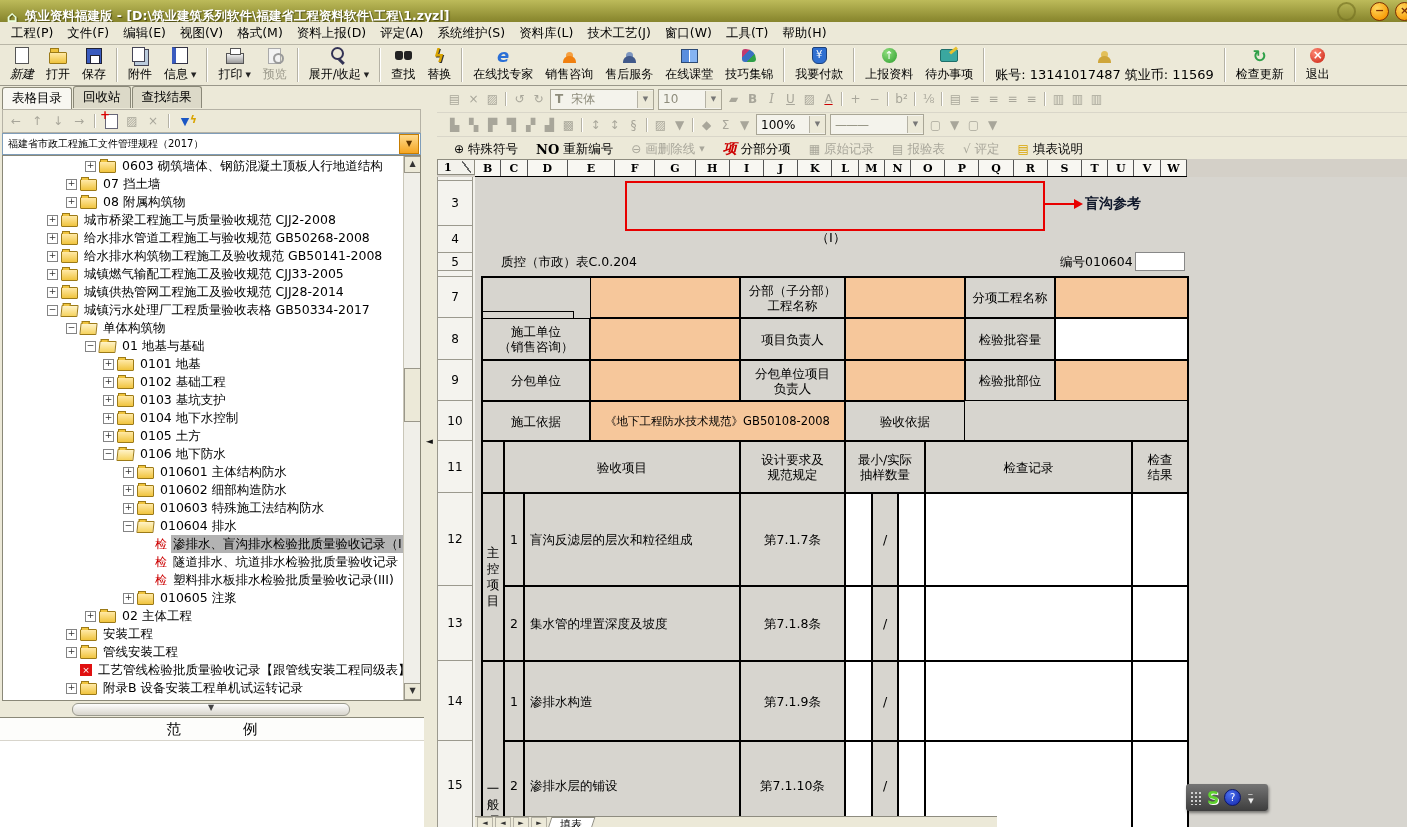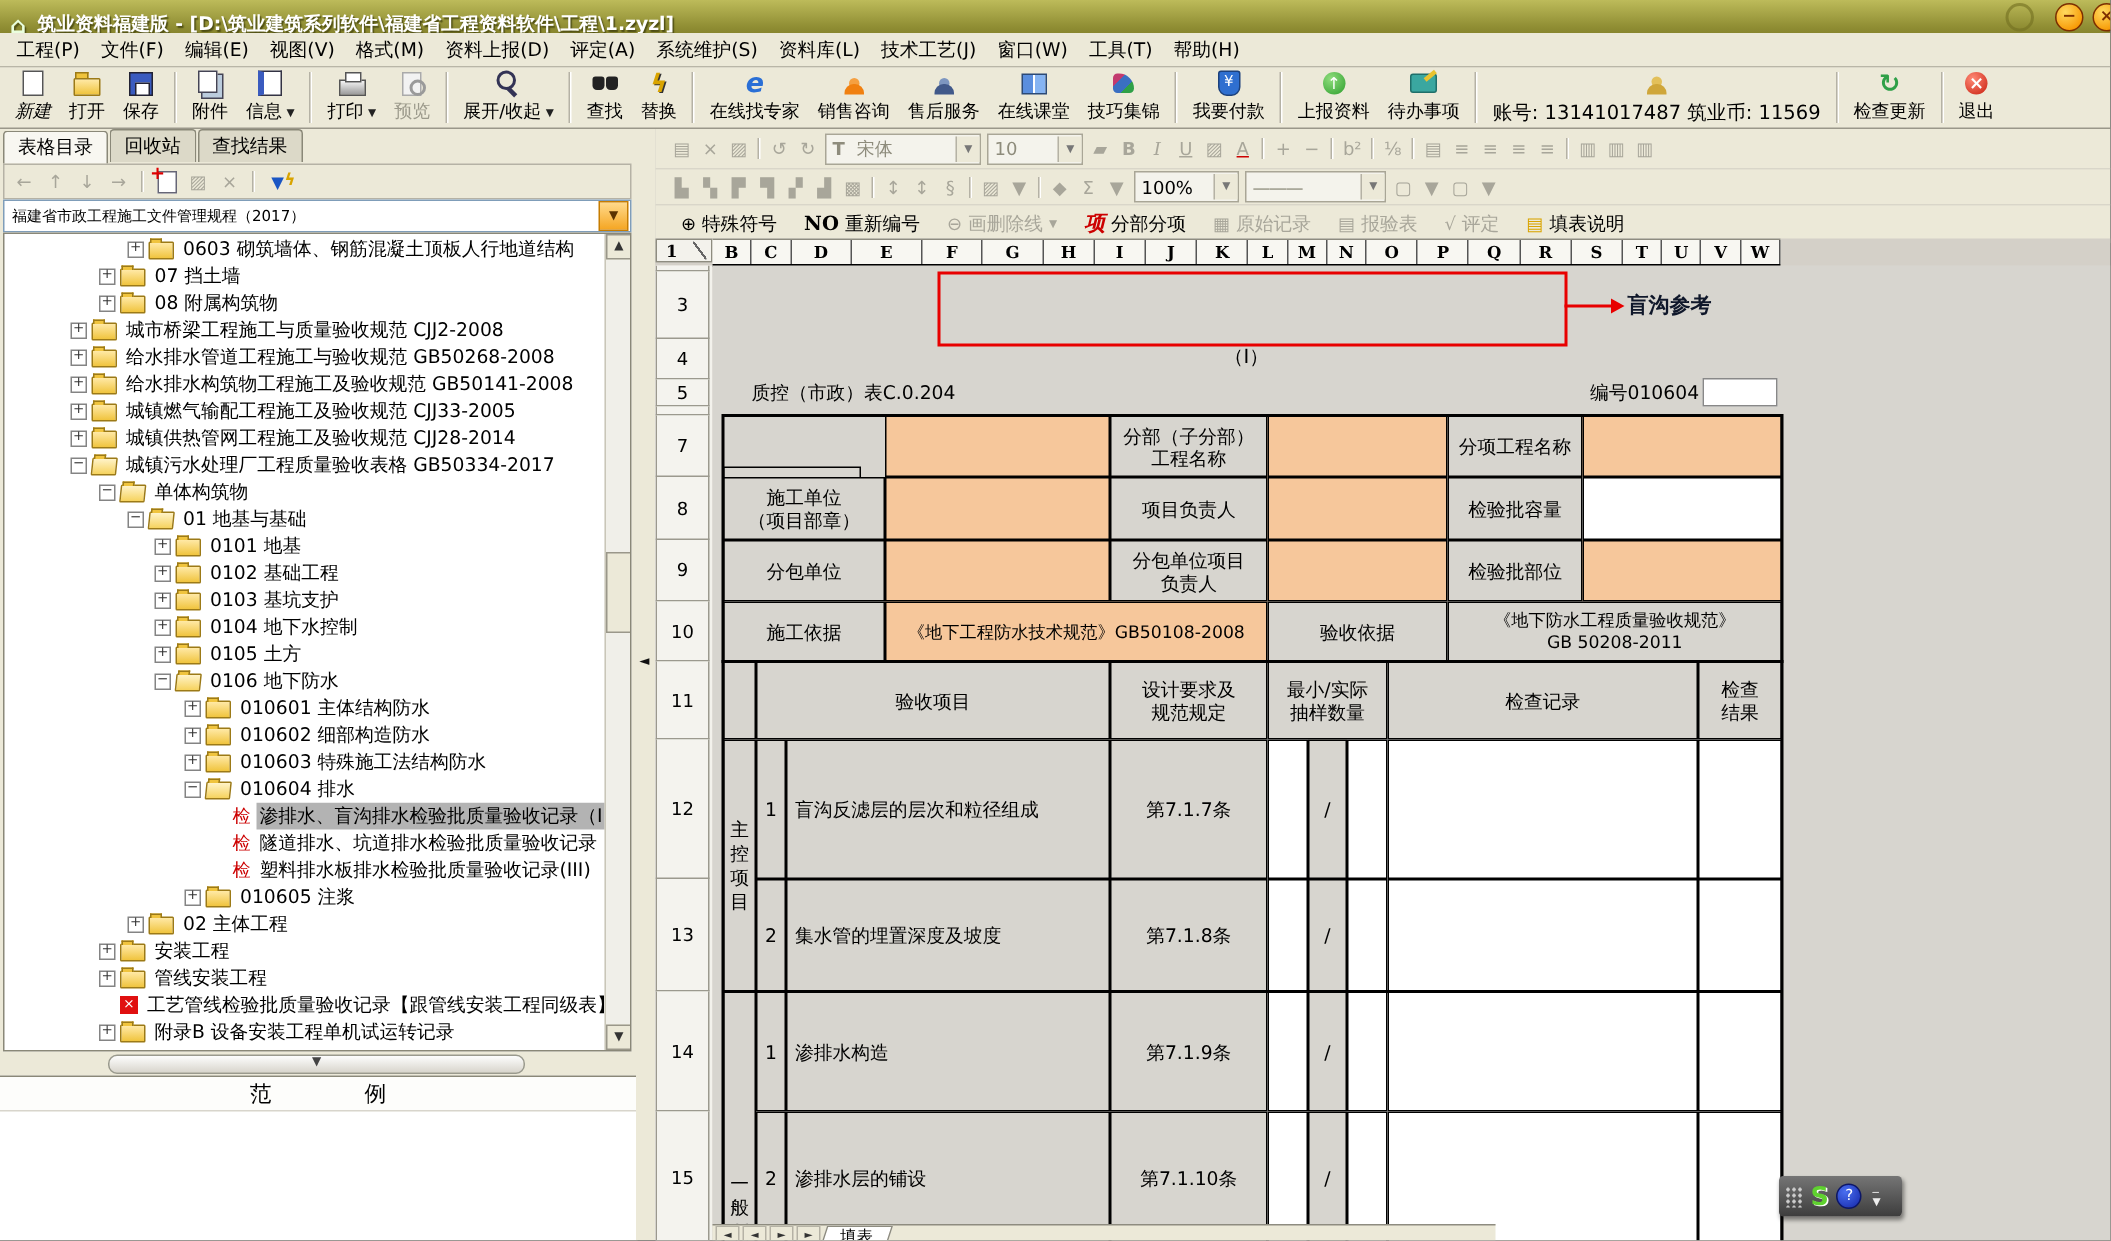--- a/index.html
+++ b/index.html
@@ -909,40 +909,38 @@
         <div class="cell" style="left:7px;top:100px;width:92px;height:41px;margin-top:34px;">单位（子单位）
 工程名称</div>
         <div class="cell or" style="left:115px;top:100px;width:150px;height:41px;"></div>
         <div class="cell" style="left:265px;top:100px;width:105px;height:41px;">分部（子分部）
 工程名称</div>
         <div class="cell or" style="left:370px;top:100px;width:120px;height:41px;"></div>
         <div class="cell" style="left:490px;top:100px;width:90px;height:41px;">分项工程名称</div>
         <div class="cell or" style="left:580px;top:100px;width:133px;height:41px;"></div>
 
         <div class="cell" style="left:7px;top:141px;width:108px;height:42px;">施工单位
-（项目部章）</div>
+（销售咨询）</div>
         <div class="cell or" style="left:115px;top:141px;width:150px;height:42px;"></div>
         <div class="cell" style="left:265px;top:141px;width:105px;height:42px;">项目负责人</div>
         <div class="cell or" style="left:370px;top:141px;width:120px;height:42px;"></div>
         <div class="cell" style="left:490px;top:141px;width:90px;height:42px;">检验批容量</div>
         <div class="cell wh" style="left:580px;top:141px;width:133px;height:42px;"></div>
 
         <div class="cell" style="left:7px;top:183px;width:108px;height:41px;">分包单位</div>
         <div class="cell or" style="left:115px;top:183px;width:150px;height:41px;"></div>
         <div class="cell" style="left:265px;top:183px;width:105px;height:41px;">分包单位项目
 负责人</div>
         <div class="cell or" style="left:370px;top:183px;width:120px;height:41px;"></div>
         <div class="cell" style="left:490px;top:183px;width:90px;height:41px;">检验批部位</div>
         <div class="cell or" style="left:580px;top:183px;width:133px;height:41px;"></div>
 
         <div class="cell" style="left:7px;top:224px;width:108px;height:40px;">施工依据</div>
         <div class="cell or sm" style="left:115px;top:224px;width:255px;height:40px;">《地下工程防水技术规范》GB50108-2008</div>
         <div class="cell" style="left:370px;top:224px;width:120px;height:40px;">验收依据</div>
-        <div class="cell sm" style="left:490px;top:224px;width:223px;height:40px;">《地下防水工程质量验收规范》
-GB 50208-2011</div>
 
         <div class="cell" style="left:7px;top:264px;width:22px;height:52px;"></div>
         <div class="cell" style="left:29px;top:264px;width:236px;height:52px;">验收项目</div>
         <div class="cell" style="left:265px;top:264px;width:105px;height:52px;">设计要求及
 规范规定</div>
         <div class="cell" style="left:370px;top:264px;width:80px;height:52px;">最小/实际
 抽样数量</div>
         <div class="cell" style="left:450px;top:264px;width:207px;height:52px;">检查记录</div>
         <div class="cell" style="left:657px;top:264px;width:56px;height:52px;">检查
 结果</div>

